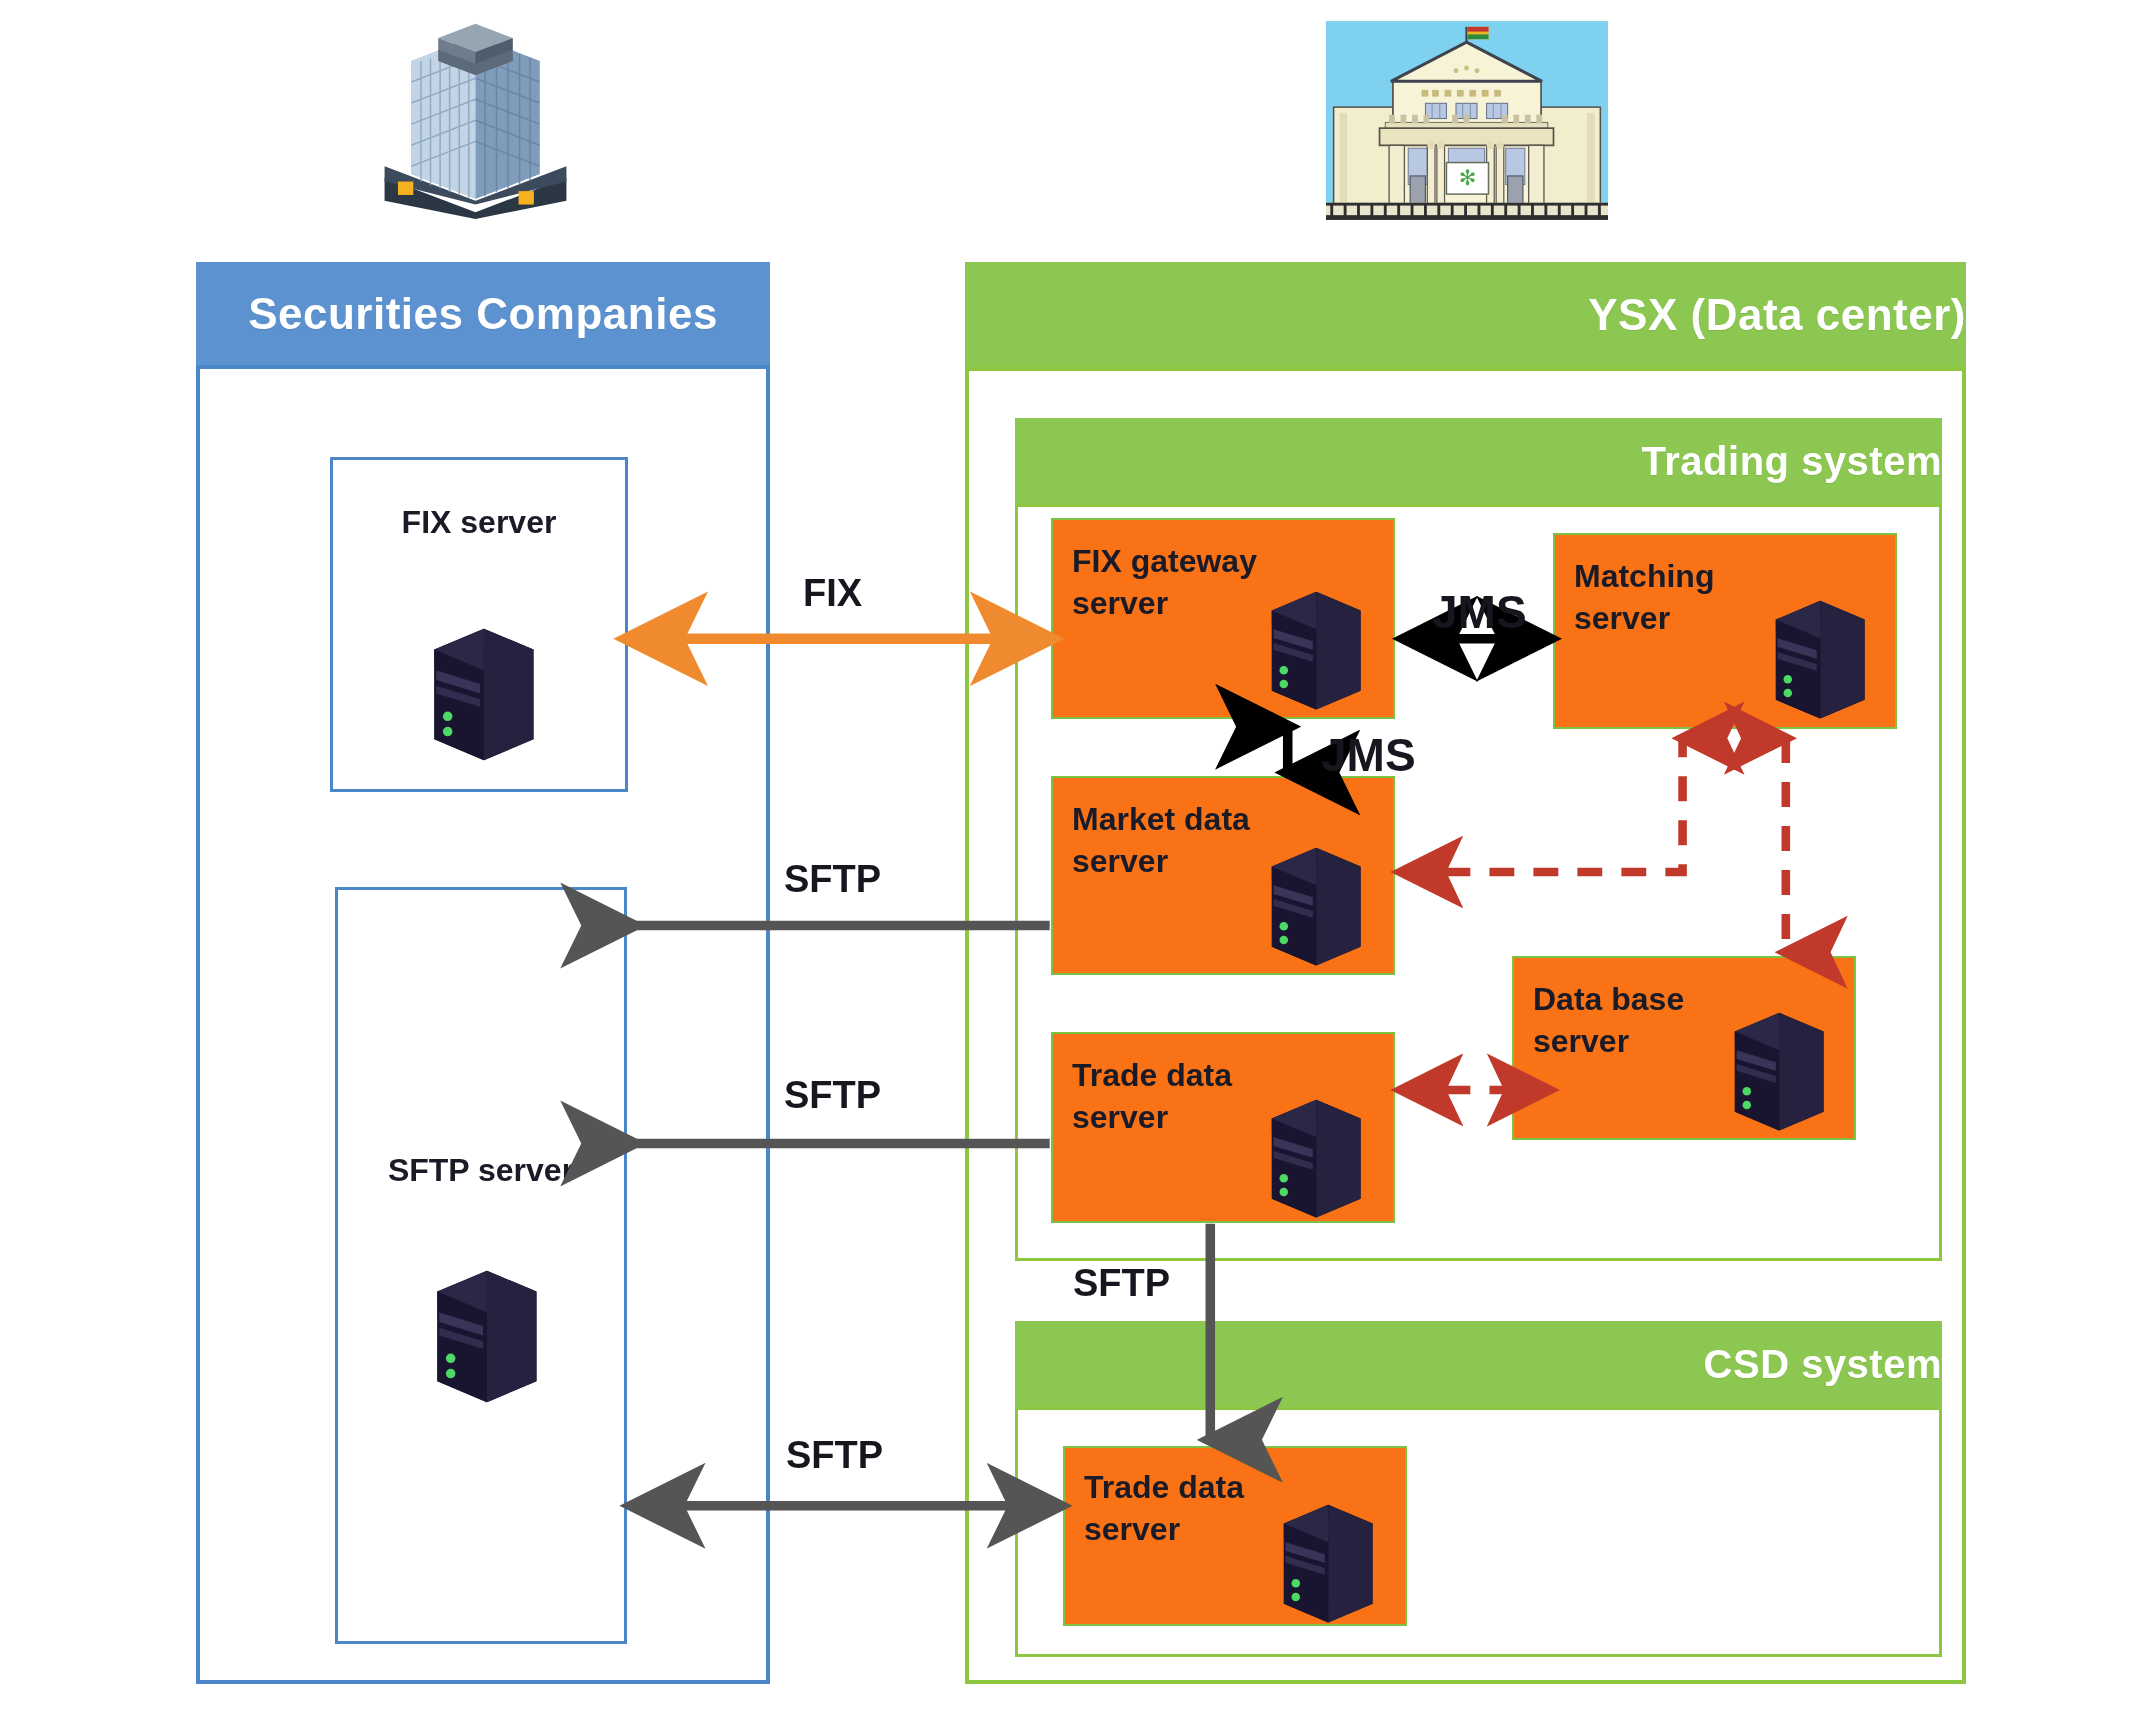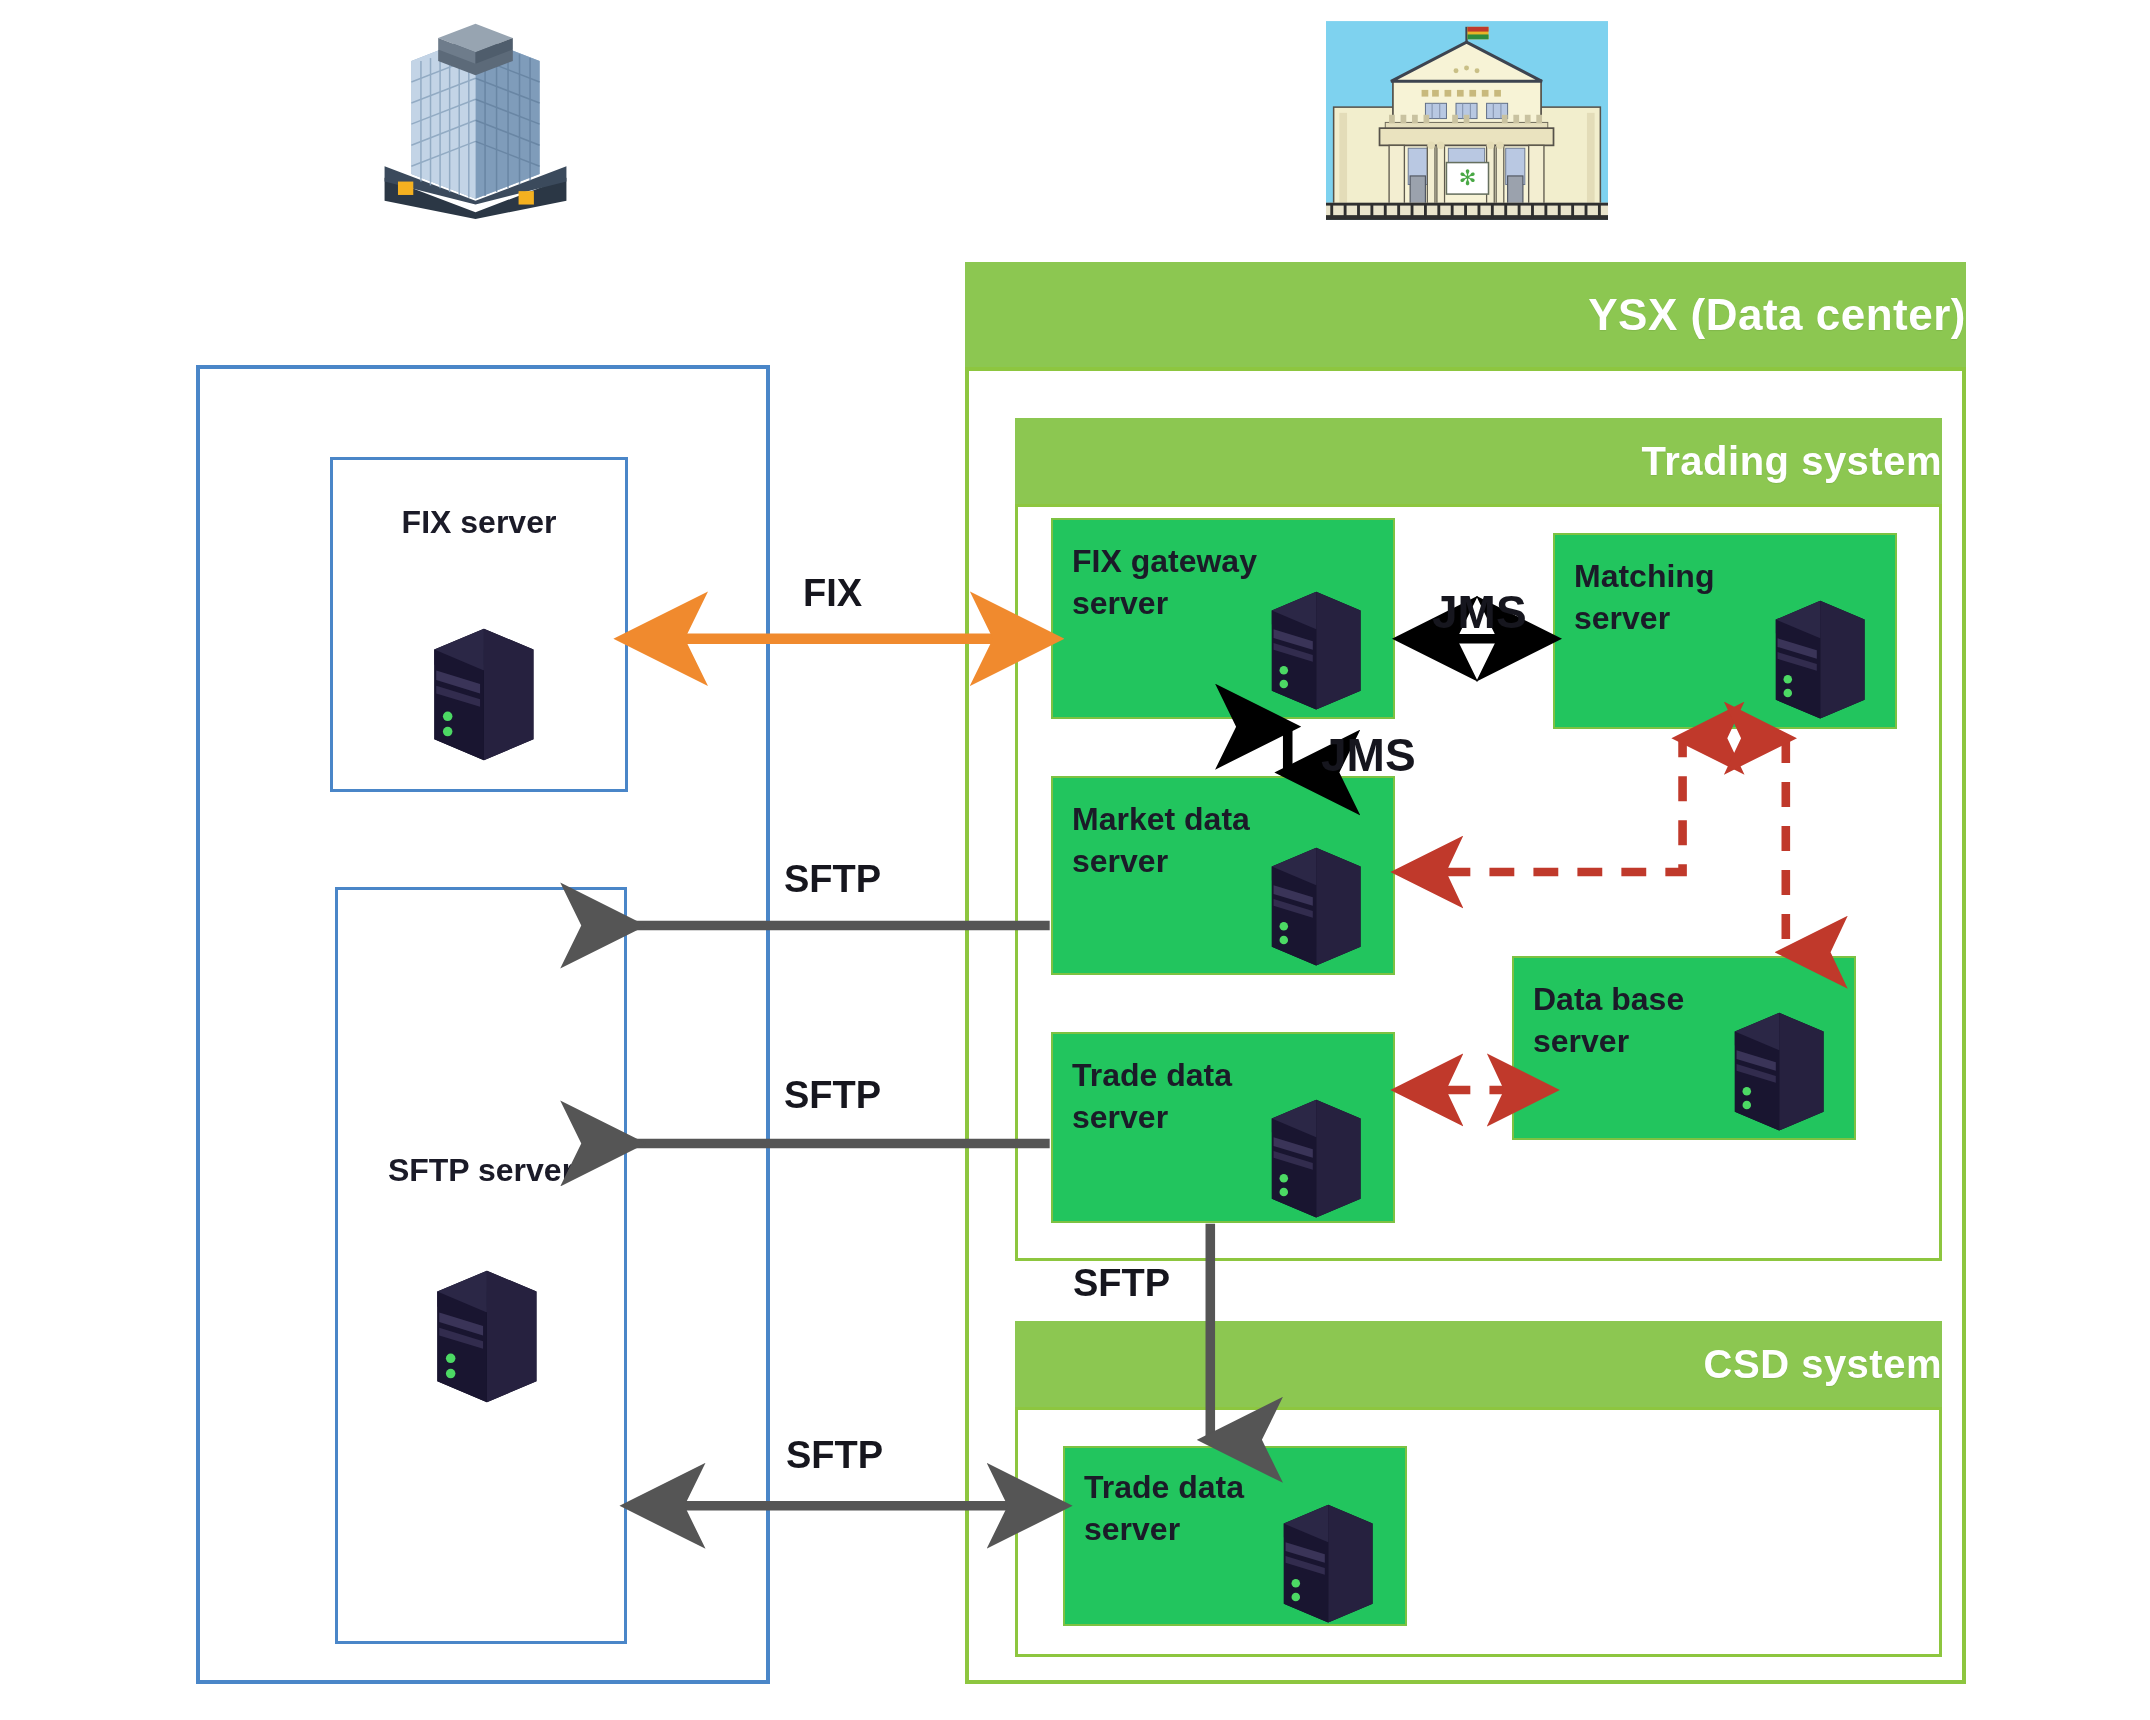--- a/index.html
+++ b/index.html
@@ -15,21 +15,21 @@
   .panel-green-body{border:4.8px solid #8dc63f;background:#fff;box-sizing:border-box;}
   .panel-green-head{background:#8cc751;box-sizing:border-box;display:flex;
        align-items:center;justify-content:flex-end;}
   .panel-title{color:#ffffff;font-weight:bold;letter-spacing:0.5px;
        text-shadow:0 1px 1px rgba(0,0,0,.08);}
   .h-main{font-size:44px;}
   .h-sub{font-size:40px;}
 
   
   .box-blue{border:3.8px solid #4a86c8;background:#fff;box-sizing:border-box;}
-  .box-green{border:2.9px solid #7dc242;background:#22c55e;box-sizing:border-box;}
+  .box-green{border:2.9px solid #7dc242;background:#f97316;box-sizing:border-box;}
   .box-label{color:#1b1b28;font-size:32px;font-weight:bold;line-height:1.3;
        white-space:pre-line;}
   .box-label.ctr{text-align:center;width:100%;}
 
   
   .conn-label{color:#16161e;font-weight:bold;font-size:38px;white-space:nowrap;text-align:right;}
   .conn-label.sm{font-size:46px;}
 
   svg{overflow:visible;}
 </style>
@@ -199,20 +199,23 @@
           <line x1="216" y1="192" x2="216" y2="205"></line>
         <line x1="230" y1="192" x2="230" y2="205"></line>
           <line x1="244" y1="192" x2="244" y2="205"></line>
         <line x1="258" y1="192" x2="258" y2="205"></line>
           <line x1="272" y1="192" x2="272" y2="205"></line>
         <line x1="286" y1="192" x2="286" y2="205"></line>
       </g>
     </svg>
   </div>
 
+  <div class="abs panel-blue-head" style="left:196px;top:262px;width:574px;height:103px;">
+    <span class="panel-title h-main">Securities Companies</span>
+  </div>
   <div class="abs panel-blue-body" style="left:196px;top:365px;width:574px;height:1319px;"></div>
 
   <div class="abs box-blue" style="left:330px;top:457px;width:298px;height:335px;">
     <div class="box-label ctr" style="margin-top:42px;">FIX server</div>
     <div class="abs" style="left:84px;top:161px;width:130px;height:143px;">
       <svg viewBox="0 0 136 150" width="130" height="143">
         <polygon points="18,30 70,8 122,30 122,124 70,146 18,124" fill="#121026"></polygon>
         <polygon points="18,30 70,8 70,52 18,46" fill="#2b2746"></polygon>
         <polygon points="70,8 122,30 122,124 70,146" fill="#26213f"></polygon>
         <polygon points="18,30 70,52 70,146 18,124" fill="#191530"></polygon>

